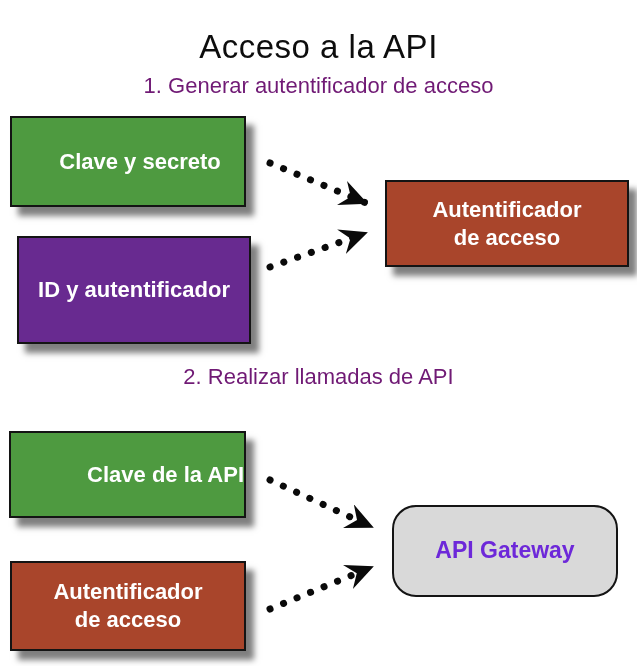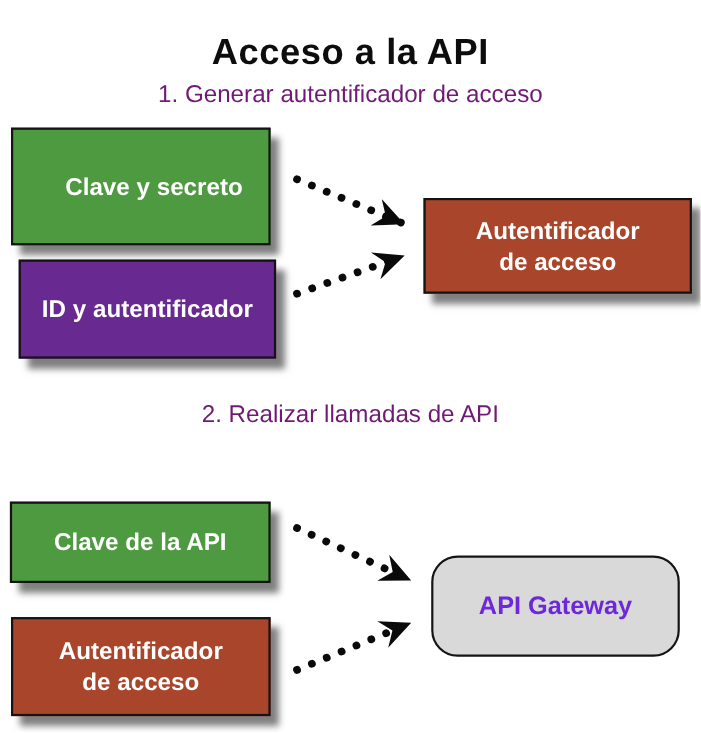--- a/index.html
+++ b/index.html
@@ -6,45 +6,45 @@
   .canvas{
     position:relative;
     width:637px;height:666px;
     background:#ffffff;
     font-family:"Liberation Sans", sans-serif;
     overflow:hidden;
   }
   .diagram-title{
     position:absolute;left:0;top:6px;width:637px;
     text-align:center;
-    font-size:33px;font-weight:700;color:#0d0d0d;
+    font-size:33px;font-weight:400;color:#0d0d0d;
     letter-spacing:0.5px;
   }
   .step-heading{
     position:absolute;left:0;width:637px;
     text-align:center;
     font-size:22px;font-weight:400;color:#701a75;
   }
   .step1-heading{top:73px;}
   .step2-heading{top:364px;}
   .node{
     position:absolute;
     display:flex;flex-direction:column;align-items:center;justify-content:center;
     text-align:center;
     font-size:22px;font-weight:700;line-height:1.27;
     color:#ffffff;
     border:2px solid #141414;
     box-sizing:border-box;
     box-shadow:8px 9px 6px rgba(0,0,0,0.50);
   }
   .node span{display:block;}
-  .node-src1a{left:10px;top:116px;width:236px;height:107px;padding-left:24px;}
-  .node-src1b{left:17px;top:236px;width:234px;height:90px;}
+  .node-src1a{left:10px;top:116px;width:236px;height:91px;padding-left:24px;}
+  .node-src1b{left:17px;top:236px;width:234px;height:108px;}
   .node-tgt1 {left:385px;top:180px;width:244px;height:87px;}
-  .node-src2a{left:9px;top:456px;width:237px;height:74px;}
+  .node-src2a{left:9px;top:431px;width:237px;height:87px;align-items:flex-end;}
   .node-src2b{left:10px;top:561px;width:236px;height:90px;}
   .node-gateway{
     left:392px;top:505px;width:226px;height:92px;
     border-radius:24px;
     color:#6d28d9;
     box-shadow:none;
     font-size:23px;
   }
   .arrows{position:absolute;left:0;top:0;width:637px;height:666px;pointer-events:none;}
 </style>

